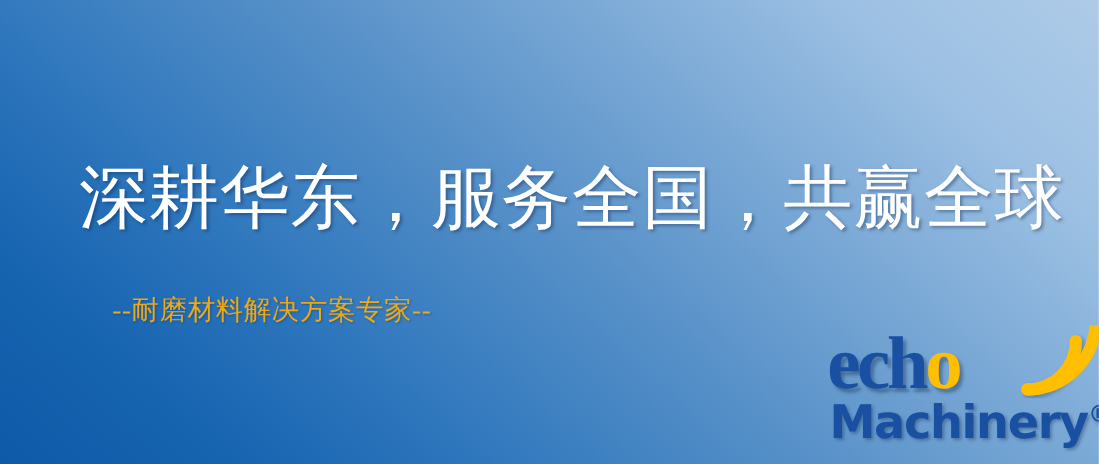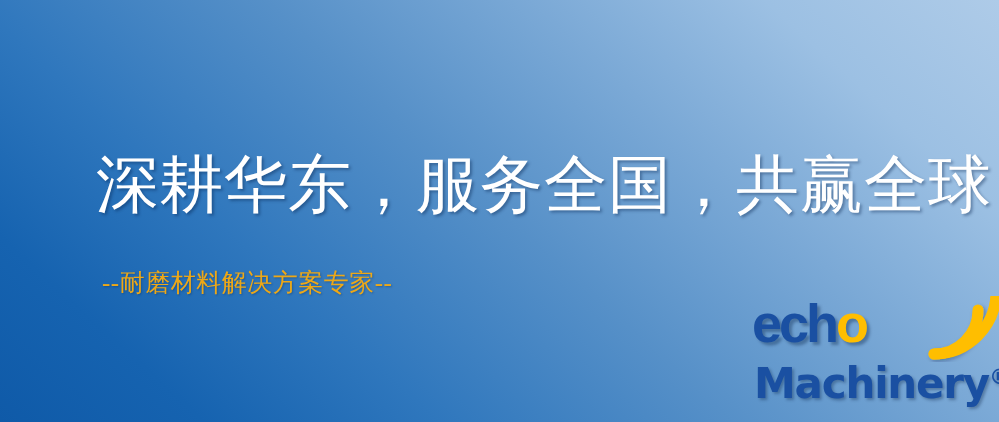--- a/index.html
+++ b/index.html
@@ -22,23 +22,23 @@
         #2f77bd 30%,
         #5690c8 50%,
         #7ba9d6 68%,
         #9cc0e3 84%,
         #aecbe8 100%);
   }
 
   
   .headline {
     position: absolute;
-    left: 96px;
+    left: 72px;
     top: 152px;
-    font-family: Liberation Serif, serif;
+    font-family: Liberation Mono, monospace;
     font-size: 63px;
     line-height: 1.05;
     font-weight: 400;
     color: #ffffff;
     letter-spacing: 1px;
     white-space: nowrap;
     text-shadow: 2px 2px 3px rgba(0, 30, 70, 0.38);
   }
 
   
@@ -62,22 +62,22 @@
     left: 748px;
     top: 296px;
     width: 251px;
     height: 126px;
   }
 
   .logo-wordmark {
     position: absolute;
     left: 4px;
     top: 0px;
-    font-family: Liberation Sans, sans-serif;
-    font-size: 54px;
+    font-family: Liberation Serif, serif;
+    font-size: 68px;
     font-weight: 700;
     letter-spacing: -3px;
     line-height: 1;
     color: #1a50a2;
     text-shadow: 3px 3px 3px rgba(0, 25, 60, 0.35);
   }
 
   .logo-wordmark .gold-o {
     color: #ffbe00;
     text-shadow: 3px 3px 3px rgba(0, 25, 60, 0.35);

